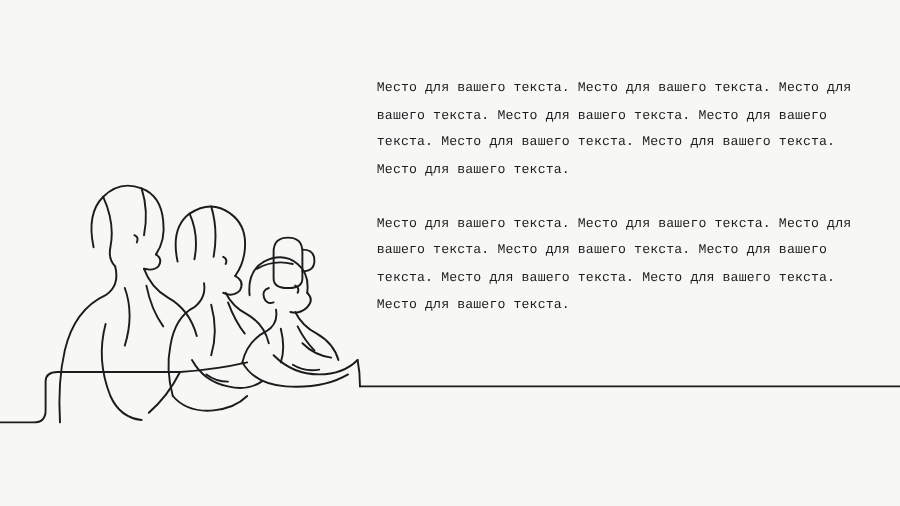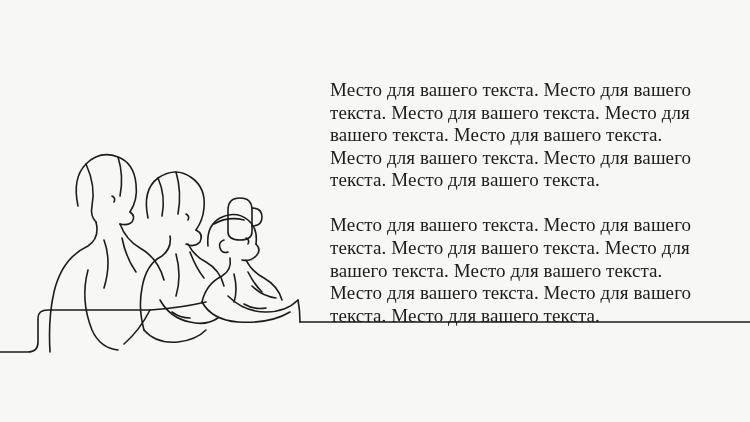--- a/index.html
+++ b/index.html
@@ -28,25 +28,25 @@
     height: 422px;
     pointer-events: none;
   }
   .text-block {
     position: absolute;
     left: 314px;
     top: 63px;
     width: 410px;
   }
   .para {
-    font-family: Liberation Serif, serif;
-    font-size: 19px;
+    font-family: Liberation Mono, monospace;
+    font-size: 11px;
     line-height: 22.6px;
     color: #1c1c1c;
-    margin: 16px;
+    margin: 0;
     letter-spacing: 0.1px;
   }
   .para + .para {
     margin-top: 22.5px;
   }
 </style>
 </head>
 <body>
 
 <div class="slide">

